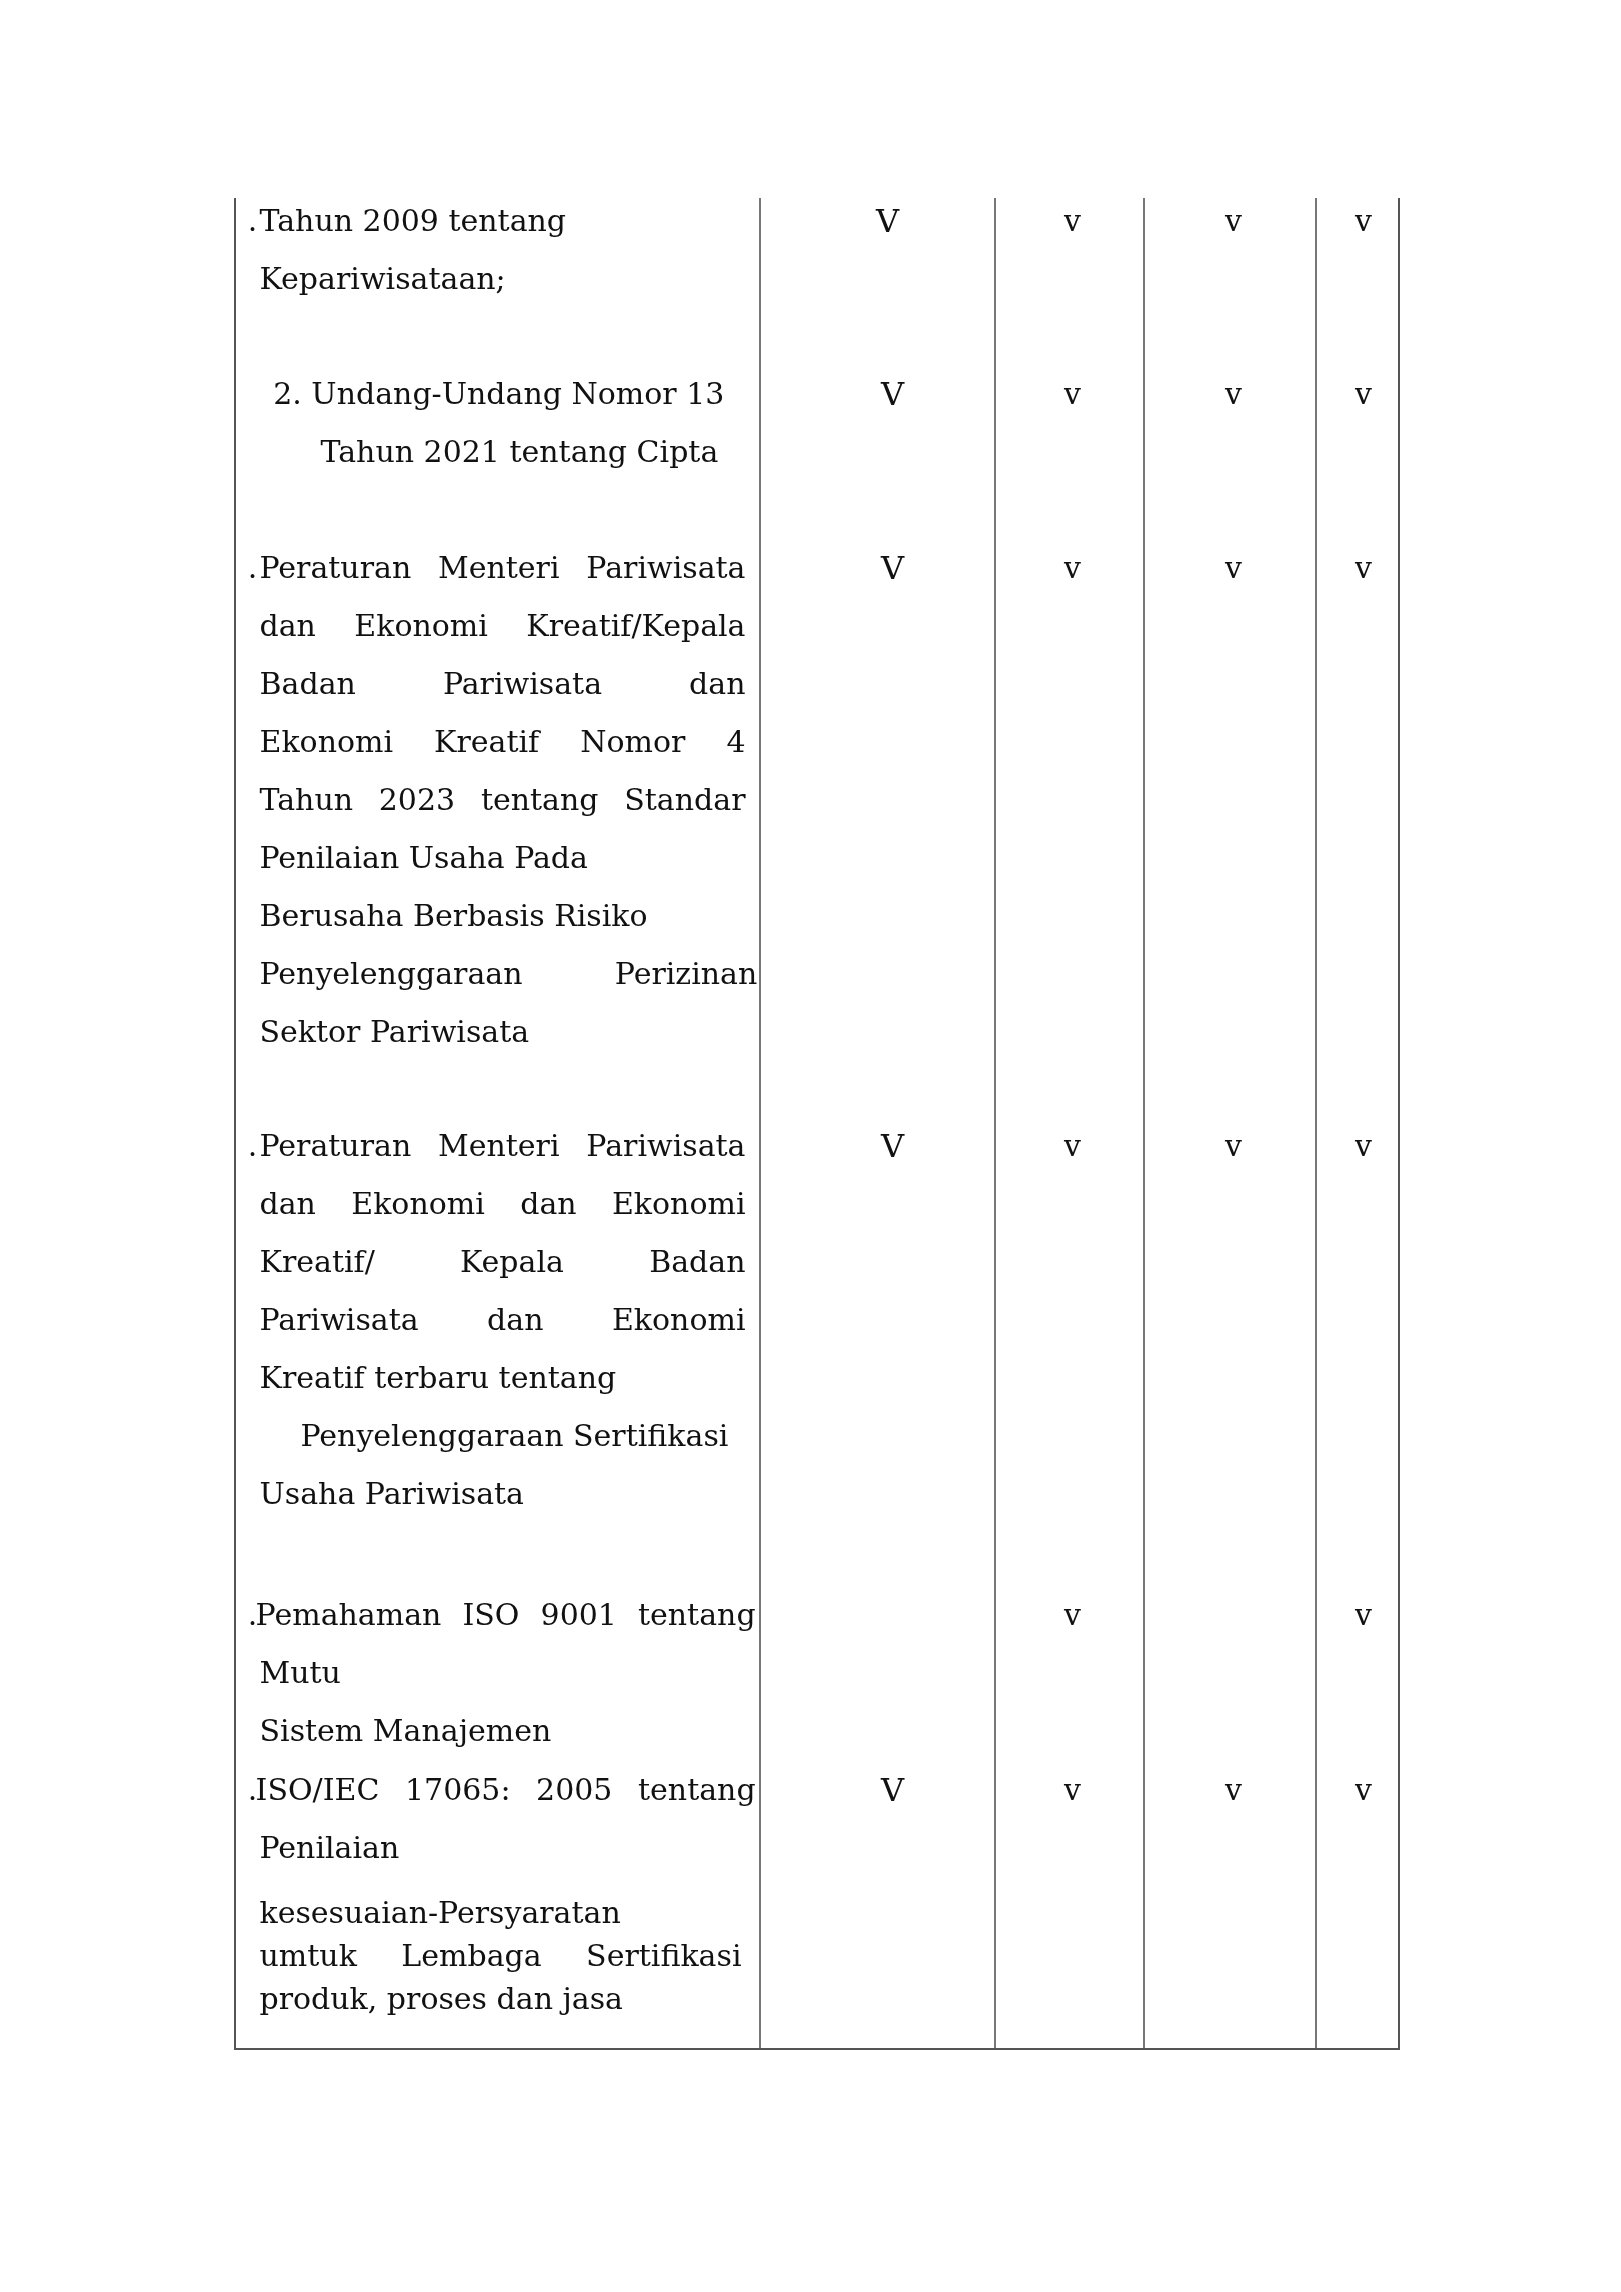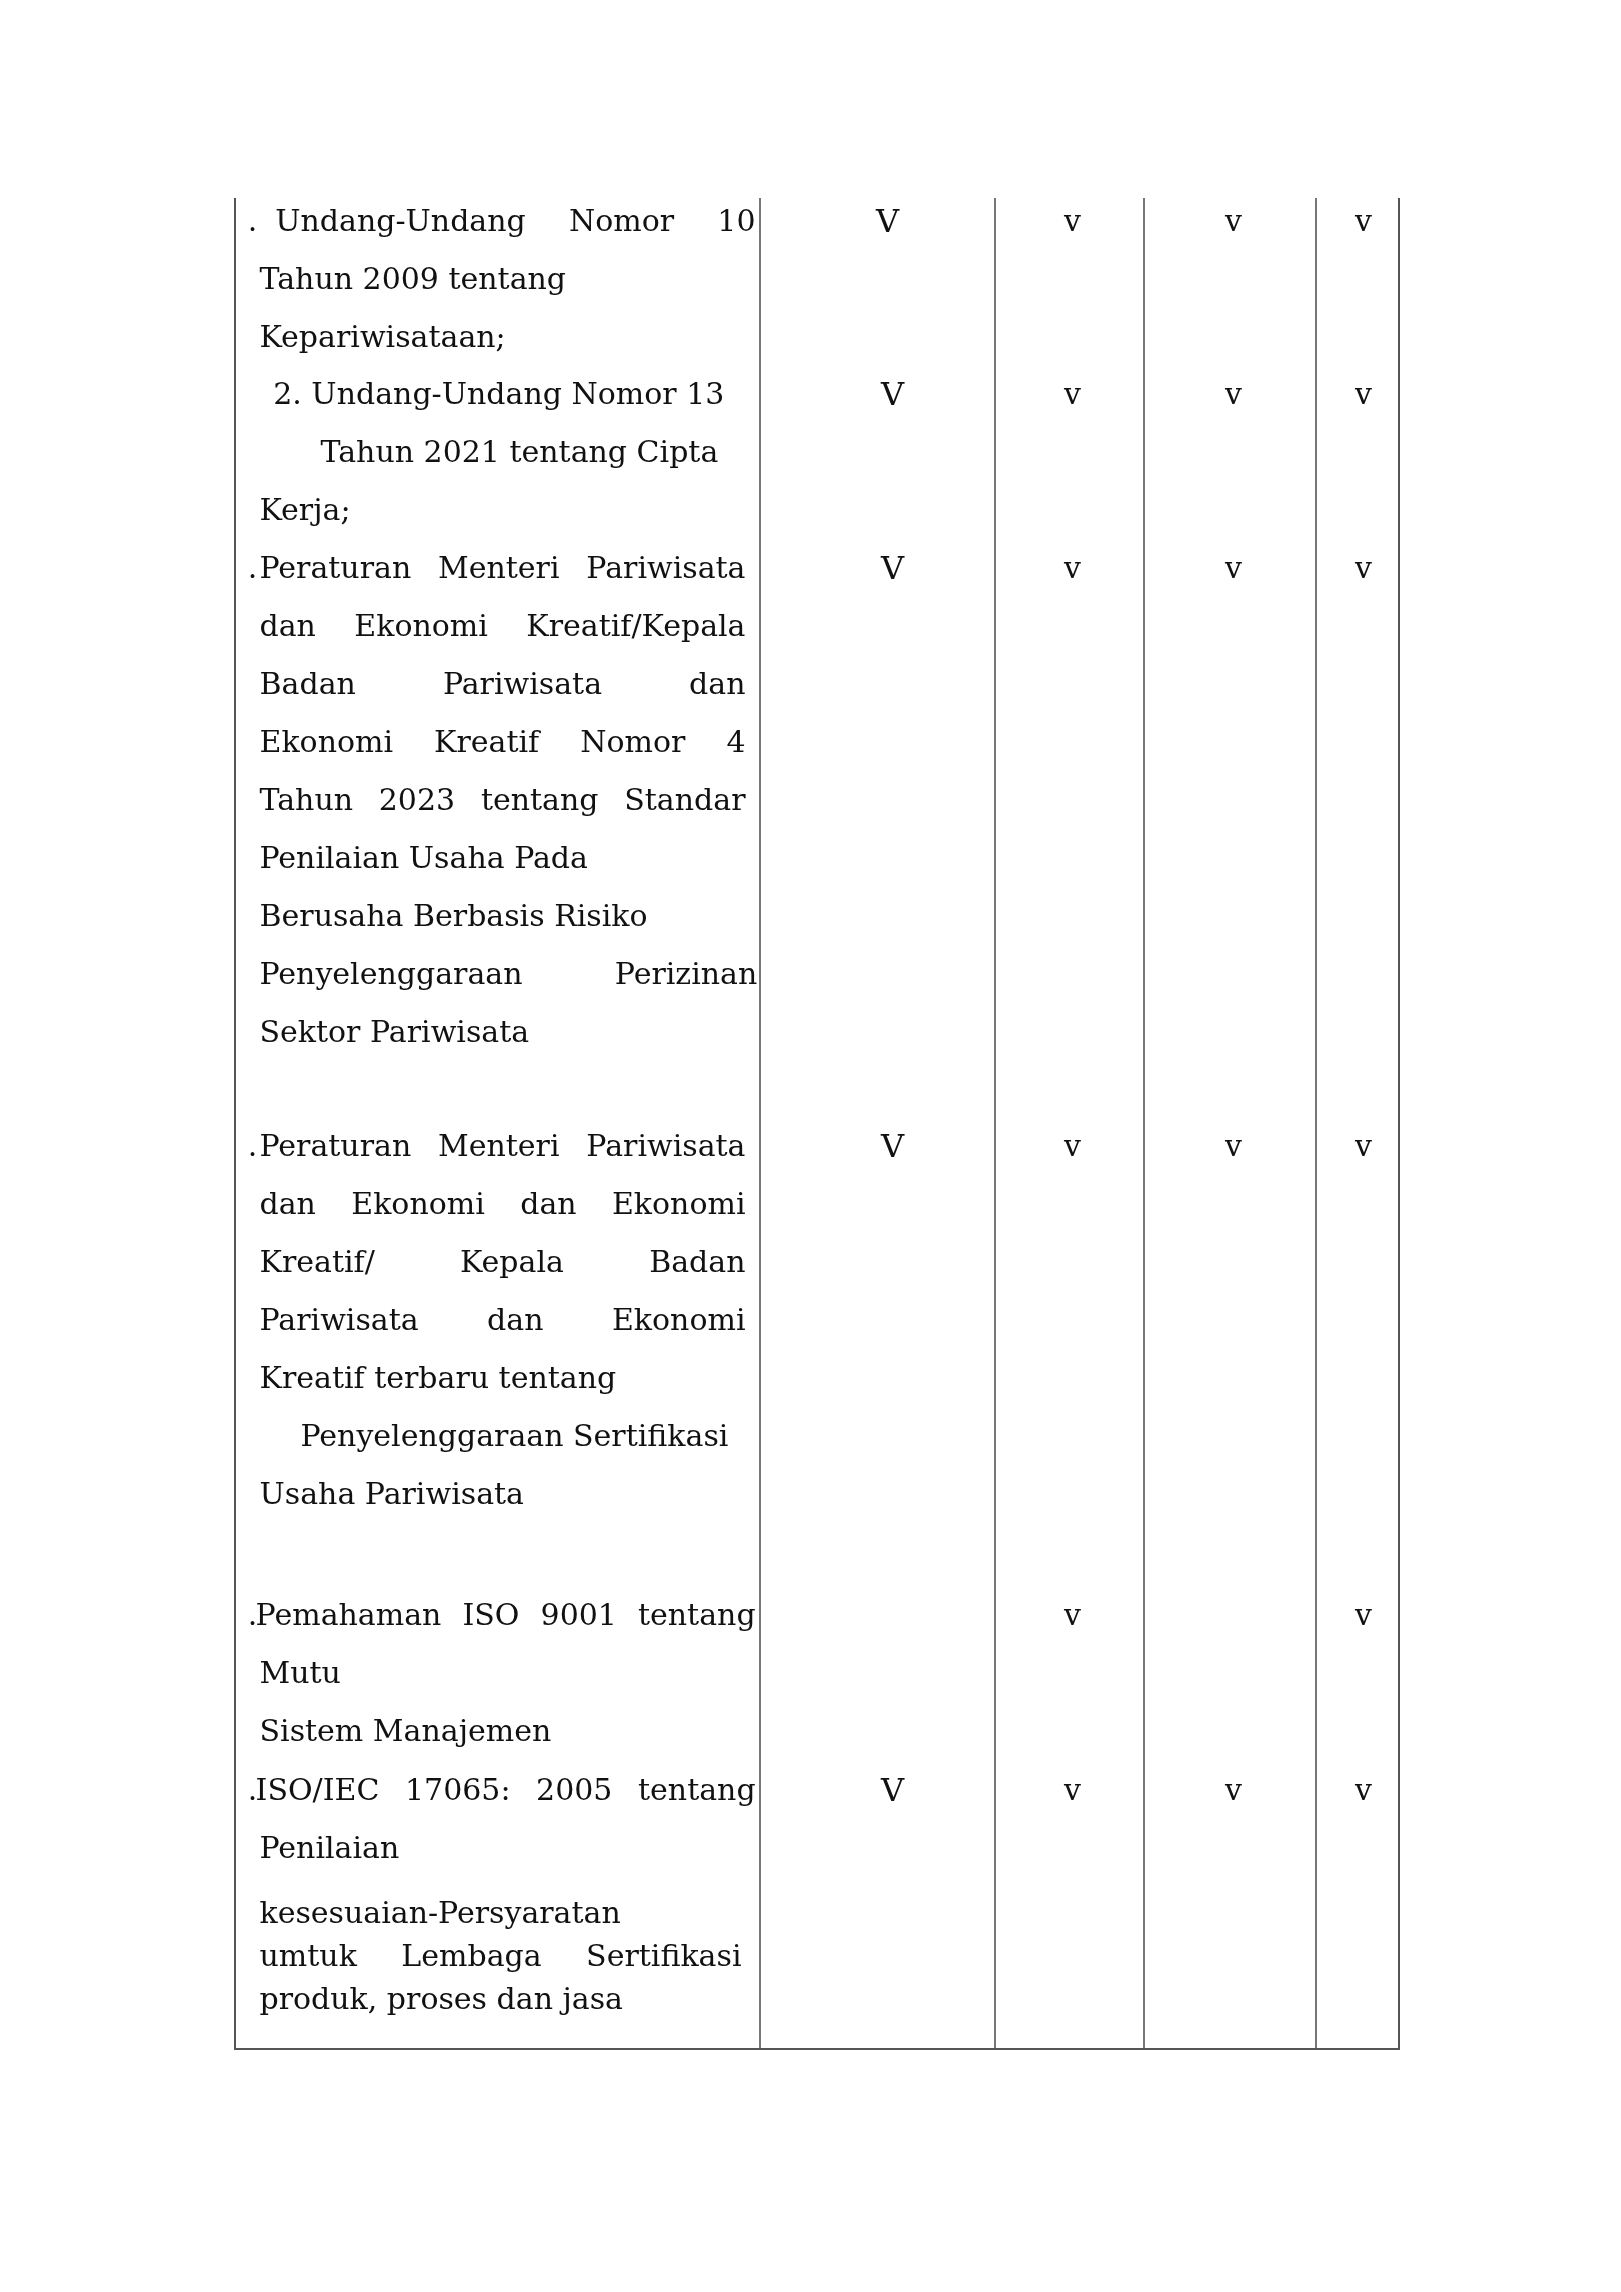--- a/index.html
+++ b/index.html
@@ -21,35 +21,33 @@
 
 <div class="table">
   <div class="vline" style="left:523px"></div>
   <div class="vline" style="left:758px"></div>
   <div class="vline" style="left:907px"></div>
   <div class="vline" style="left:1079px"></div>
 
   <div class="row" style="top:0px;height:173px">
     <div class="cell-text" style="top:-5.9px">
       <span class="num">.</span>
-      <span class="line just" style="padding-left:15.7px">Undang-Undang Nomor 10</span>
       <span class="line">Tahun 2009 tentang</span>
       <span class="line">Kepariwisataan;</span>
     </div>
     <span class="mark big" style="left:632px;top:-5.9px">V</span>
     <span class="mark" style="left:817px;top:-5.9px">v</span>
     <span class="mark" style="left:978px;top:-5.9px">v</span>
     <span class="mark" style="left:1108px;top:-5.9px">v</span>
   </div>
 
   <div class="row" style="top:173px;height:174px">
     <div class="cell-text" style="top:-5.9px">
       <span class="line" style="padding-left:13.7px"><span>2.</span> <span>Undang-Undang Nomor 13</span></span>
       <span class="line" style="padding-left:61px">Tahun 2021 tentang Cipta</span>
-      <span class="line">Kerja;</span>
     </div>
     <span class="mark big" style="left:637px;top:-5.9px">V</span>
     <span class="mark" style="left:817px;top:-5.9px">v</span>
     <span class="mark" style="left:978px;top:-5.9px">v</span>
     <span class="mark" style="left:1108px;top:-5.9px">v</span>
   </div>
 
   <div class="row" style="top:347px;height:572px">
     <div class="cell-text" style="top:-5.9px;width:486px">
       <span class="num">.</span>

